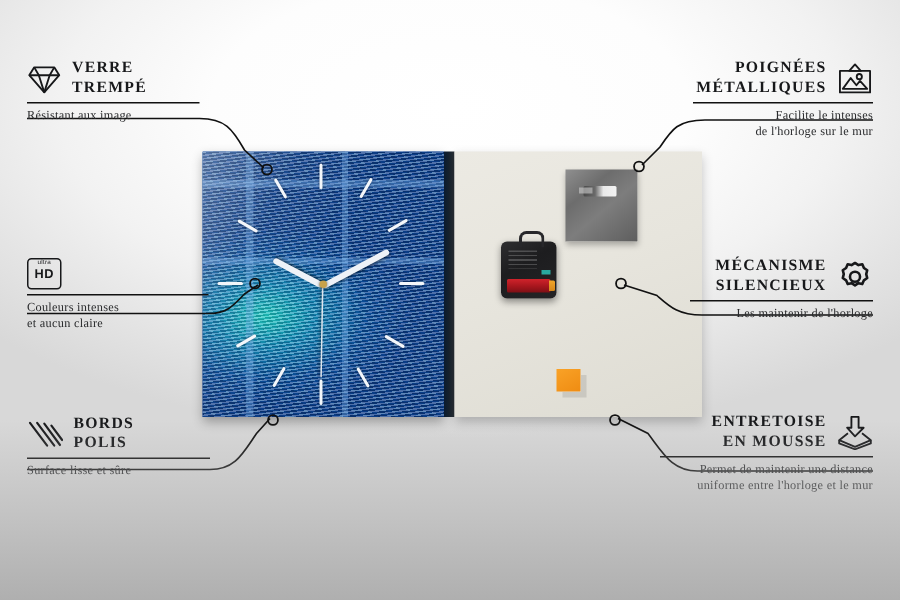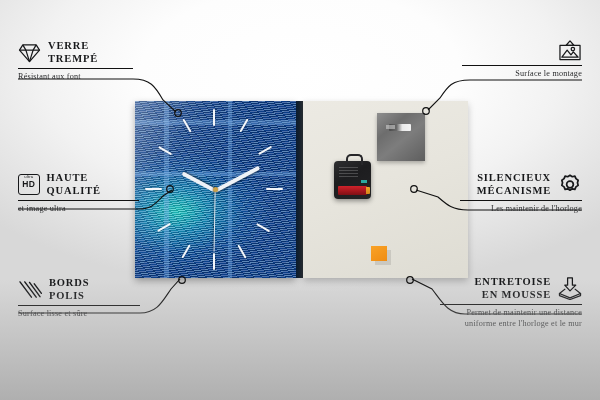--- a/index.html
+++ b/index.html
@@ -198,35 +198,35 @@
           <path d="M5,2 L8.2,7.5 L12,19.5"></path>
           <path d="M19,2 L15.8,7.5 L12,19.5"></path>
         </g>
       </svg>
       <div>
         <div class="title">VERRE</div>
         <div class="title">TREMPÉ</div>
       </div>
     </div>
     <div class="rule"></div>
-    <div class="desc">Résistant aux font</div>
+    <div class="desc">Résistant aux image</div>
   </div>
 
   <div class="callout left" style="left:18px;top:172px;width:121px;">
     <div class="head">
       <div class="hdbox">
         <span class="u">ultra</span>
         <span class="h">HD</span>
       </div>
       <div>
-        <div class="title">HAUTE QUALITÉ</div>
-      </div>
-    </div>
-    <div class="rule"></div>
-    <div class="desc">et image ultra</div>
+      </div>
+    </div>
+    <div class="rule"></div>
+    <div class="desc">Couleurs intenses</div>
+    <div class="desc">et aucun claire</div>
   </div>
 
   <div class="callout left" style="left:18px;top:277px;width:122px;">
     <div class="head">
       <svg class="ico" width="24" height="20" viewBox="0 0 25 21">
         <g stroke="#17181a" stroke-width="1.5" stroke-linecap="round">
           <path d="M2,2 L14,18"></path>
           <path d="M7,2 L19,18"></path>
           <path d="M12,2.5 L23,17.5"></path>
           <path d="M17,4 L24.5,14"></path>
@@ -236,38 +236,43 @@
         <div class="title">BORDS</div>
         <div class="title">POLIS</div>
       </div>
     </div>
     <div class="rule"></div>
     <div class="desc">Surface lisse et sûre</div>
   </div>
 
   <div class="callout right" style="left:462px;top:40px;width:120px;">
     <div class="head">
+      <div style="flex:1 1 auto;">
+        <div class="title">POIGNÉES</div>
+        <div class="title">MÉTALLIQUES</div>
+      </div>
       <svg class="ico" width="24" height="22" viewBox="0 0 25 23">
         <g fill="none" stroke="#17181a" stroke-width="1.3" stroke-linejoin="round">
           <path d="M12.5,1 L8.5,5.5 H16.5 Z"></path>
           <rect x="2" y="5.5" width="21" height="15"></rect>
           <path d="M4,18 L9.5,10.5 L13.5,15.5 L16,12.5 L21,18 Z"></path>
           <circle cx="15.5" cy="9.5" r="1.8"></circle>
         </g>
       </svg>
     </div>
     <div class="rule"></div>
-    <div class="desc">Surface le montage</div>
+    <div class="desc">Facilite le intenses</div>
+    <div class="desc">de l'horloge sur le mur</div>
   </div>
 
   <div class="callout right" style="left:460px;top:172px;width:122px;">
     <div class="head">
       <div style="flex:1 1 auto;">
+        <div class="title">MÉCANISME</div>
         <div class="title">SILENCIEUX</div>
-        <div class="title">MÉCANISME</div>
       </div>
       <svg class="ico" width="24" height="23" viewBox="0 0 24 24">
         <g fill="none" stroke="#17181a" stroke-width="1.8" stroke-linejoin="round">
           <path d="M12,2.4 l2.4,1.5 2.7,-0.6 1.1,2.6 2.3,1.6 -0.7,2.7 0.7,2.7 -2.3,1.6 -1.1,2.6 -2.7,-0.6 -2.4,1.5 -2.4,-1.5 -2.7,0.6 -1.1,-2.6 -2.3,-1.6 0.7,-2.7 -0.7,-2.7 2.3,-1.6 1.1,-2.6 2.7,0.6 Z"></path>
           <circle cx="12" cy="12" r="3.5"></circle>
         </g>
       </svg>
     </div>
     <div class="rule"></div>
     <div class="desc">Les maintenir de l'horloge</div>

